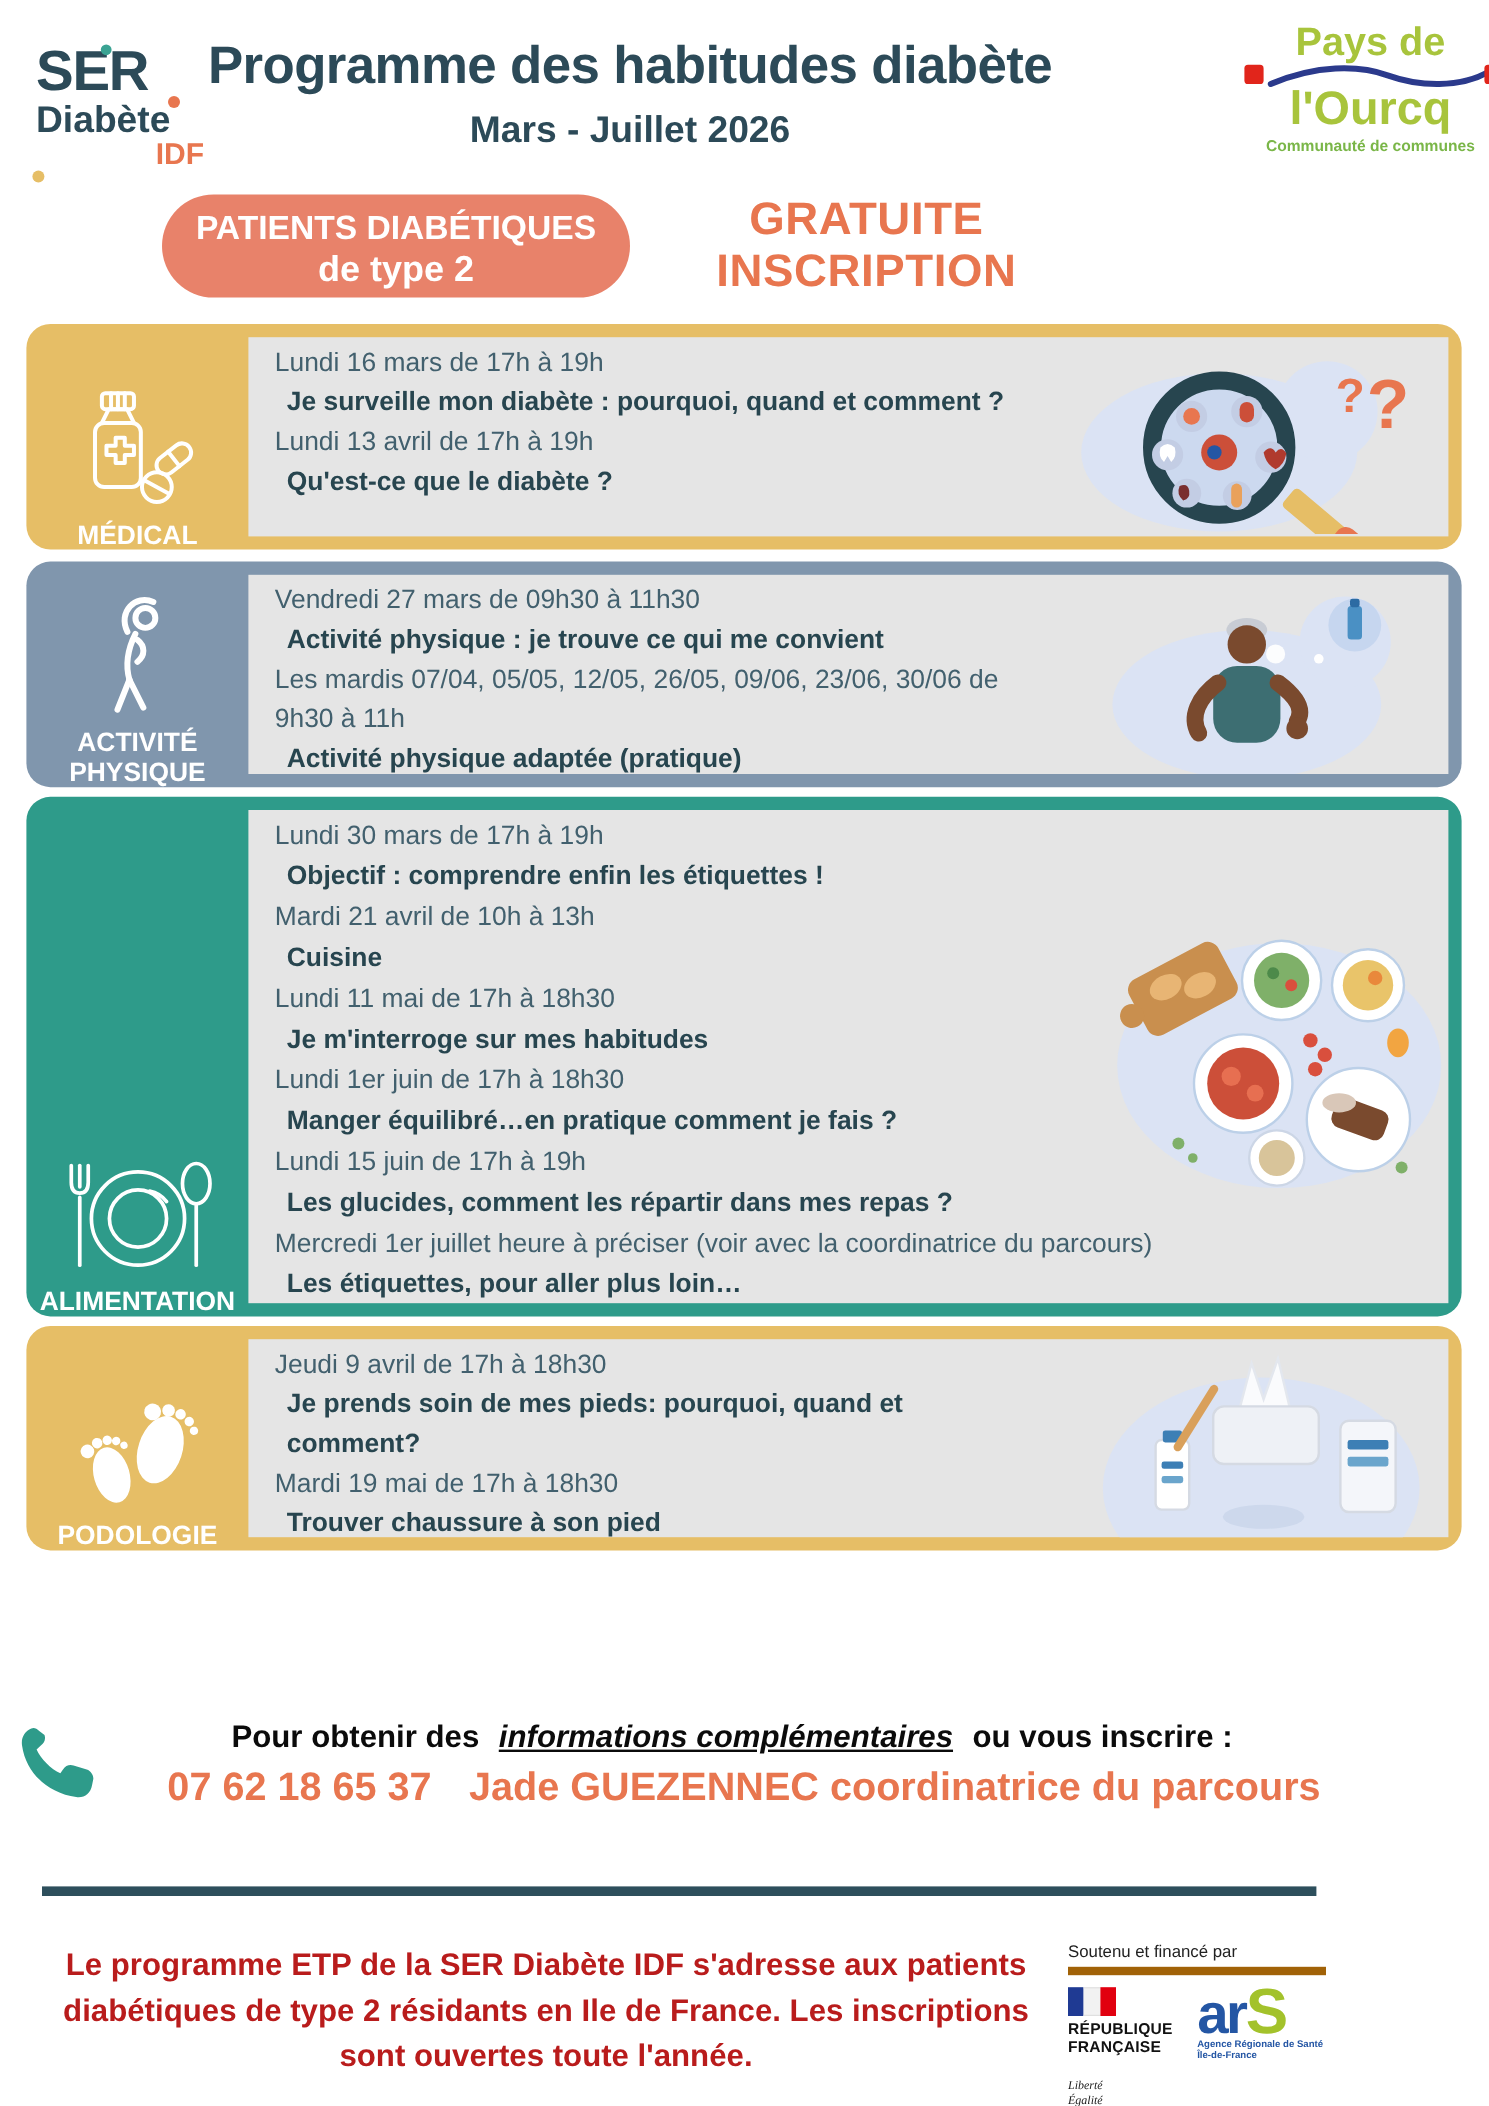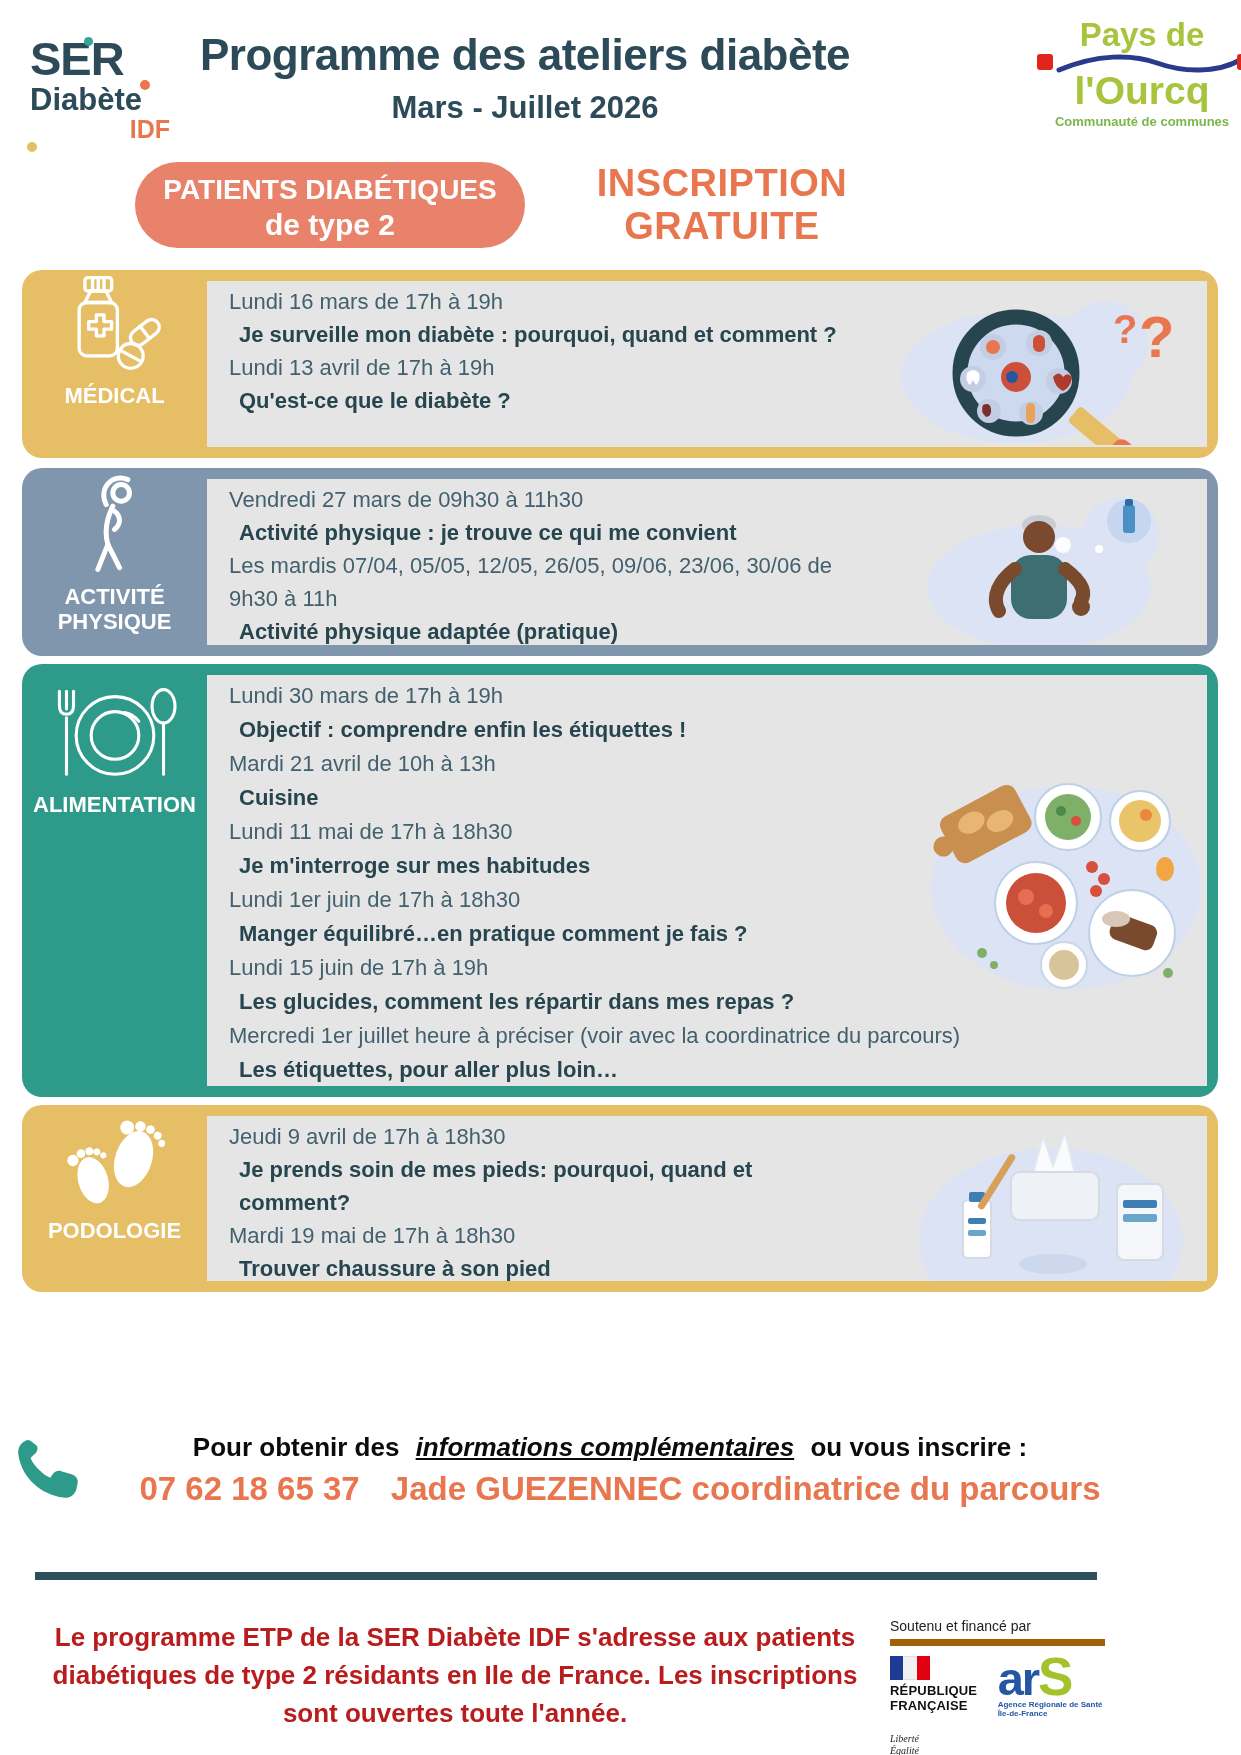--- a/index.html
+++ b/index.html
@@ -32,21 +32,21 @@
   .audience-pill{position:absolute;left:135px;top:162px;width:390px;height:86px;background:#e8826a;
                  border-radius:45px;color:#fff;text-align:center;}
   .audience-l1{font-size:28px;font-weight:800;margin-top:12px;}
   .audience-l2{font-size:30px;font-weight:800;margin-top:2px;}
   .free-badge{position:absolute;left:557px;top:162px;width:330px;text-align:center;
               color:#e8764f;font-weight:800;font-size:38px;line-height:43px;letter-spacing:0.5px;}
 
   
   .card{position:absolute;left:22px;width:1196px;border-radius:20px;}
   .card-side{position:absolute;left:0;top:0;bottom:0;width:185px;display:flex;flex-direction:column;
-             align-items:center;justify-content:flex-start;gap:8px;border-radius:29px;}
+             align-items:center;justify-content:flex-end;gap:8px;border-radius:29px;}
   .side-label{font-size:22px;font-weight:800;color:#fff;text-align:center;line-height:25px;width:170px;}
   .card-inner{position:absolute;left:185px;top:11px;right:11px;bottom:11px;background:#e5e5e5;overflow:hidden;}
   .rows{padding:4px 0 0 22px;font-size:22px;}
   .row{line-height:33px;}
   .rows-tall .row{line-height:34px;}
   .row.date{color:#42606e;font-weight:400;}
   .row.title{color:#27454f;font-weight:800;padding-left:10px;}
   .illus{position:absolute;pointer-events:none;}
 
   .card-medical{top:270px;height:188px;background:#e6be66;}
@@ -98,43 +98,43 @@
       <span class="dot dot-teal"></span>
       <span class="dot dot-orange"></span>
     </div>
     <div class="ser-sub" style="position:relative;">
       <span class="dot dot-yellow"></span>
       <span>Diabète</span>
     </div>
     <div class="ser-idf">IDF</div>
   </div>
 
-  <div class="main-title">Programme des ateliers diabète</div>
+  <div class="main-title">Programme des habitudes diabète</div>
   <div class="main-subtitle">Mars - Juillet 2026</div>
 
   <div class="ourcq">
     <div class="ourcq-l1">Pays de</div>
     <div class="ourcq-wave">
       <span class="ourcq-sq" style="left:0;"></span>
       <svg width="210" height="24" viewBox="0 0 210 24" style="position:absolute;left:0;top:0;">
         <path d="M22 18 C60 2, 95 2, 120 11 S180 22, 205 7" stroke="#2b3a8c" stroke-width="5" fill="none" stroke-linecap="round"></path>
       </svg>
       <span class="ourcq-sq" style="right:-6px;"></span>
     </div>
     <div class="ourcq-l2">l'Ourcq</div>
     <div class="ourcq-cap">Communauté de communes</div>
   </div>
 
   <div class="audience-pill">
     <div class="audience-l1">PATIENTS DIABÉTIQUES</div>
     <div class="audience-l2">de type 2</div>
   </div>
   <div class="free-badge">
+    <div>GRATUITE</div>
     <div>INSCRIPTION</div>
-    <div>GRATUITE</div>
   </div>
 
   <div class="card card-medical">
     <div class="card-side">
       <svg width="125" height="105" viewBox="0 0 130 110" fill="none" stroke="#ffffff" stroke-width="3.5" stroke-linecap="round" stroke-linejoin="round">
         <rect x="34" y="8" width="28" height="14" rx="3"></rect>
         <line x1="42" y1="8" x2="42" y2="22"></line>
           <line x1="48" y1="8" x2="48" y2="22"></line>
           <line x1="54" y1="8" x2="54" y2="22"></line>
         <path d="M40 22 h16 l6 12 h-28 z"></path>

